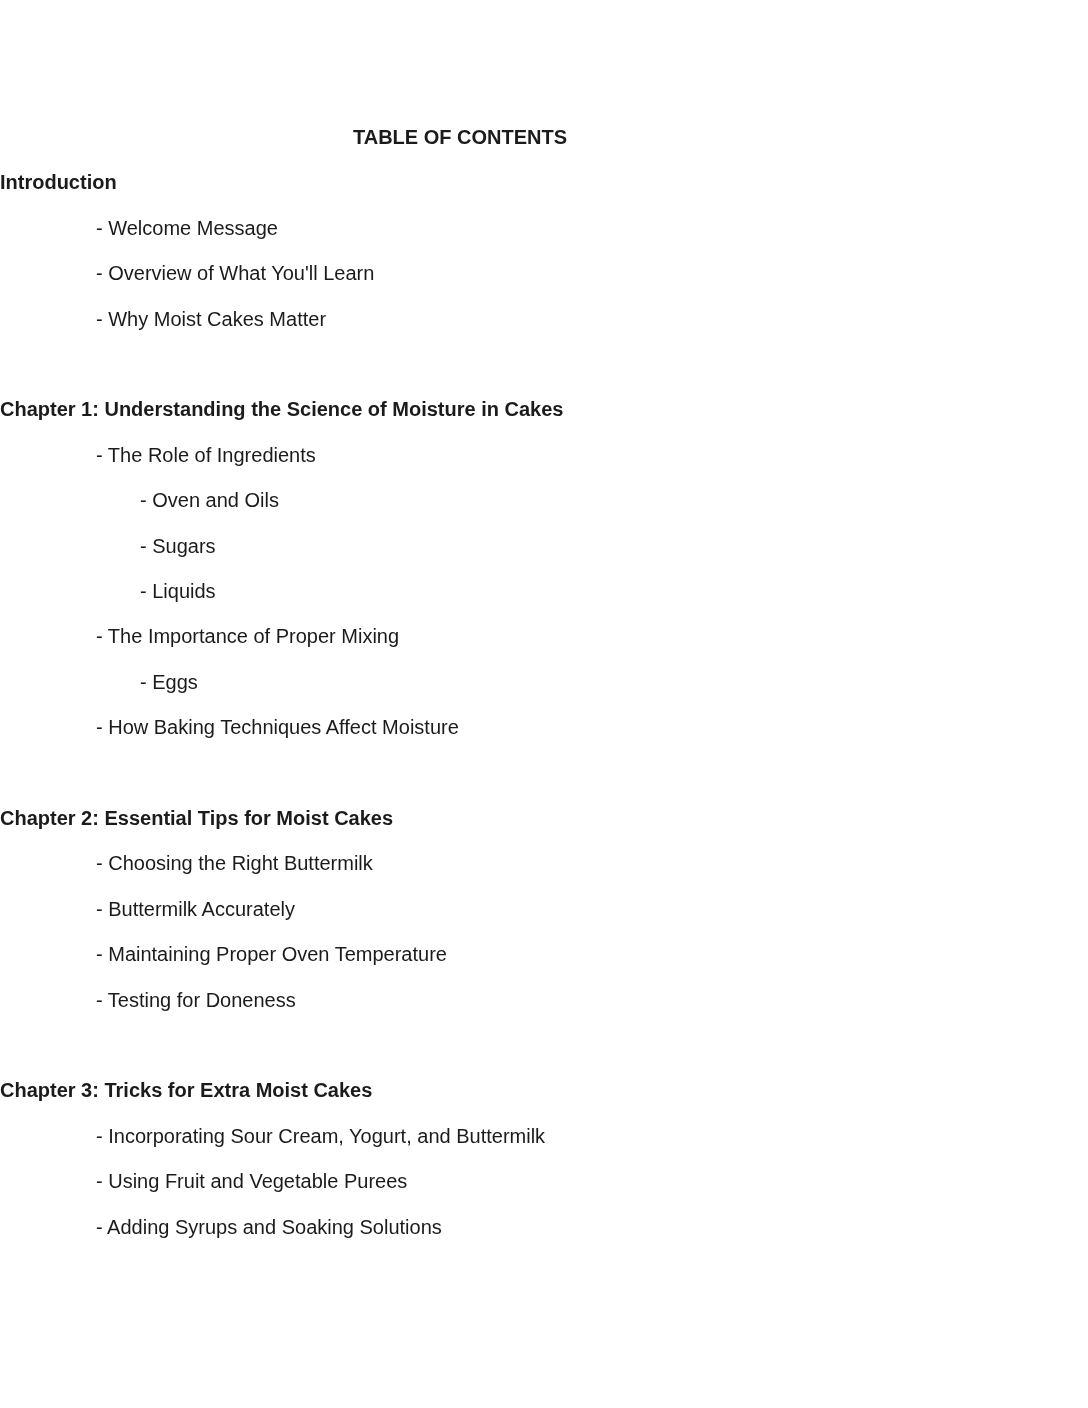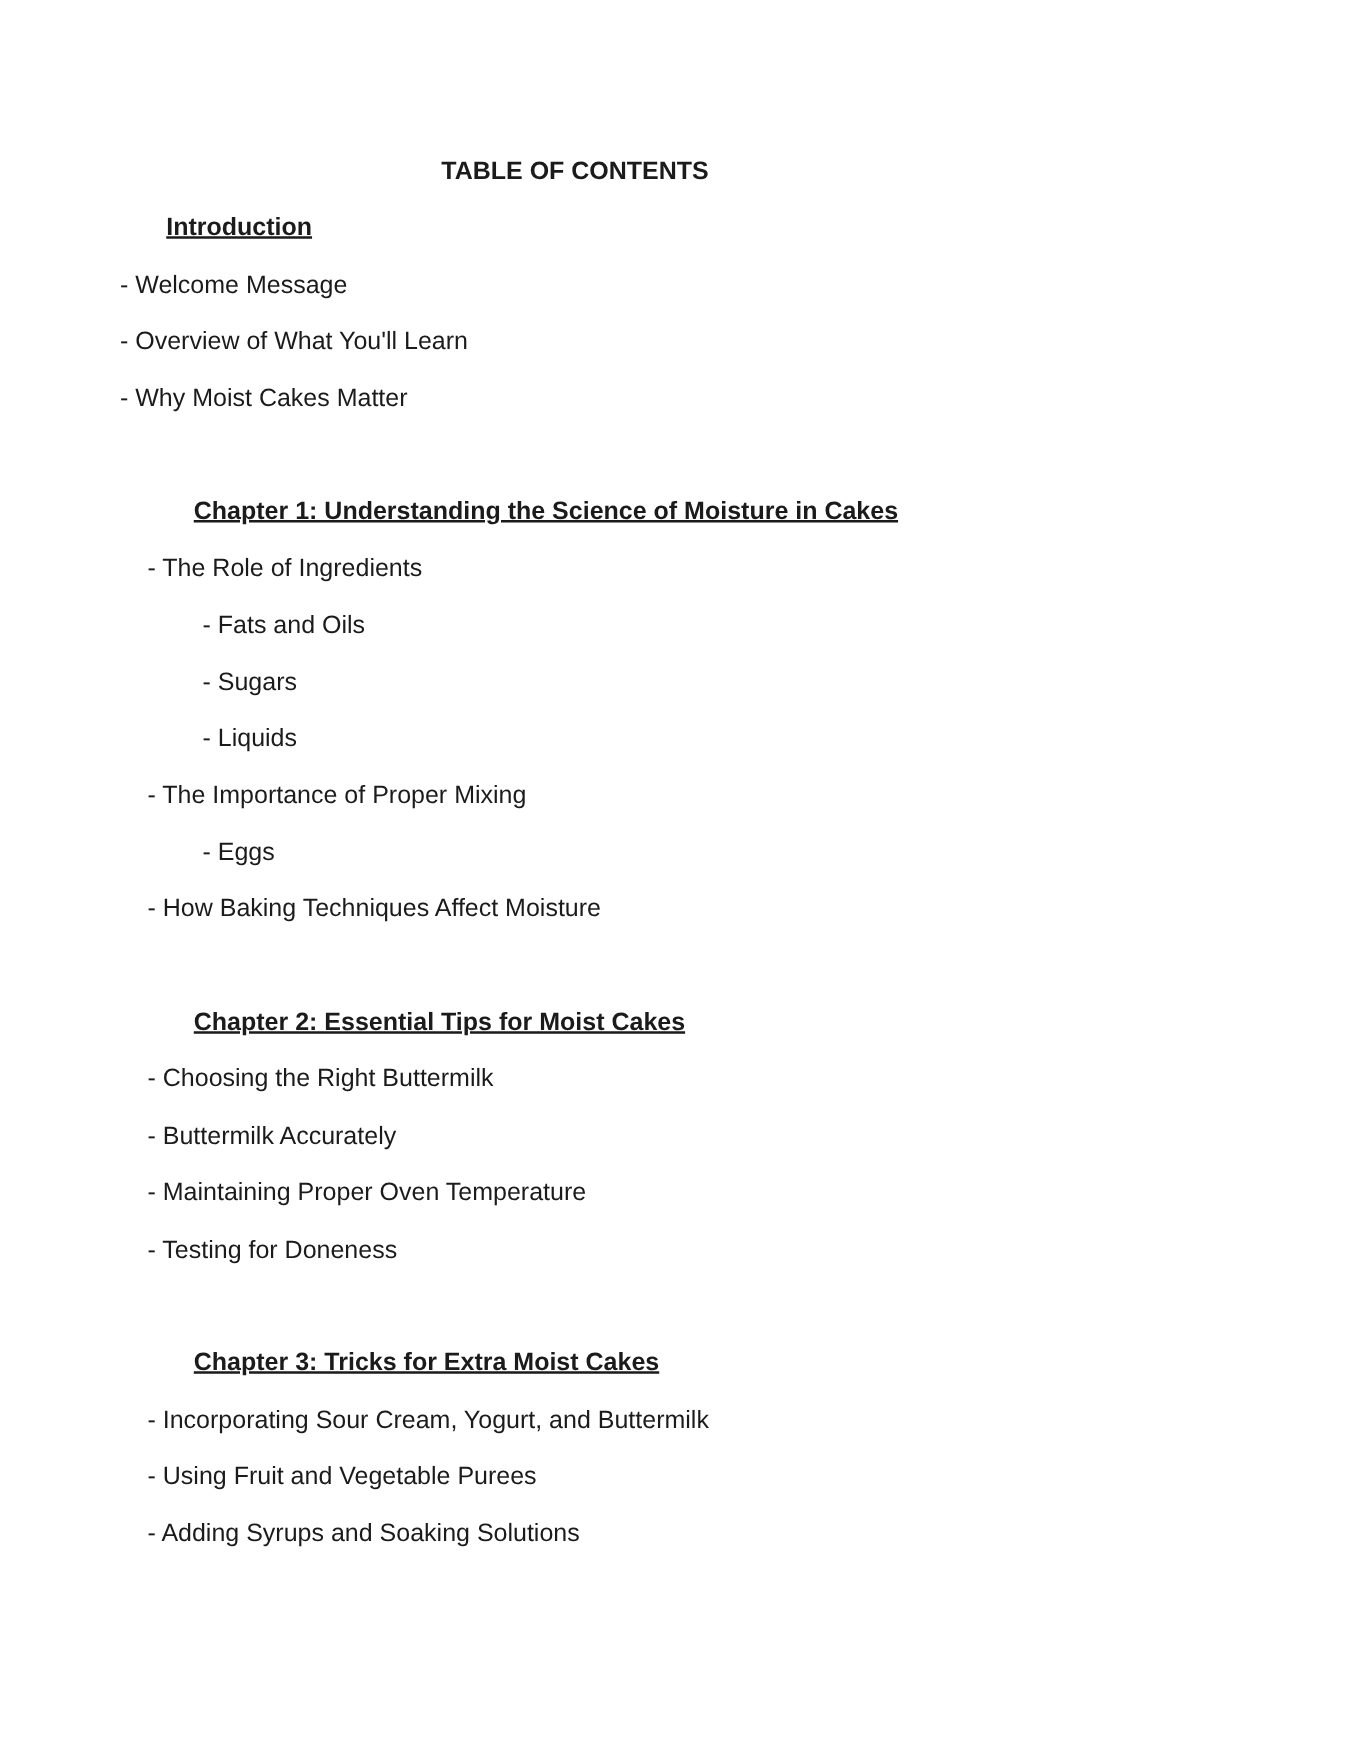--- a/index.html
+++ b/index.html
@@ -25,51 +25,49 @@
     line-height: 45.4px;
     white-space: pre;
     font-size: 20px;
   }
   h1.title {
     font-weight: 700;
     text-align: center;
   }
   h2.heading {
     font-weight: 700;
-    margin-left: 133px;
-    text-decoration: underline;
   }
   p.item {
     font-weight: 400;
     margin-left: 96px;
   }
   p.item.sub {
     margin-left: 140px;
   }
   section.toc-section { margin: 0; padding: 0; }
-  section.toc-section.gap { margin-top: 45.4px; padding-left: 22px; }
+  section.toc-section.gap { margin-top: 45.4px; }
 </style>
 </head>
 <body>
 
 <main class="page">
 
   <h1 class="line title">TABLE OF CONTENTS</h1>
 
   <section class="toc-section">
     <h2 class="line heading">Introduction</h2>
     <p class="line item">- Welcome Message</p>
     <p class="line item">- Overview of What You'll Learn</p>
     <p class="line item">- Why Moist Cakes Matter</p>
   </section>
 
   <section class="toc-section gap">
     <h2 class="line heading">Chapter 1: Understanding the Science of Moisture in Cakes</h2>
     <p class="line item">- The Role of Ingredients</p>
-    <p class="line item sub">- Fats and Oils</p>
+    <p class="line item sub">- Oven and Oils</p>
     <p class="line item sub">- Sugars</p>
     <p class="line item sub">- Liquids</p>
     <p class="line item">- The Importance of Proper Mixing</p>
     <p class="line item sub">- Eggs</p>
     <p class="line item">- How Baking Techniques Affect Moisture</p>
   </section>
 
   <section class="toc-section gap">
     <h2 class="line heading">Chapter 2: Essential Tips for Moist Cakes</h2>
     <p class="line item">- Choosing the Right Buttermilk</p>

